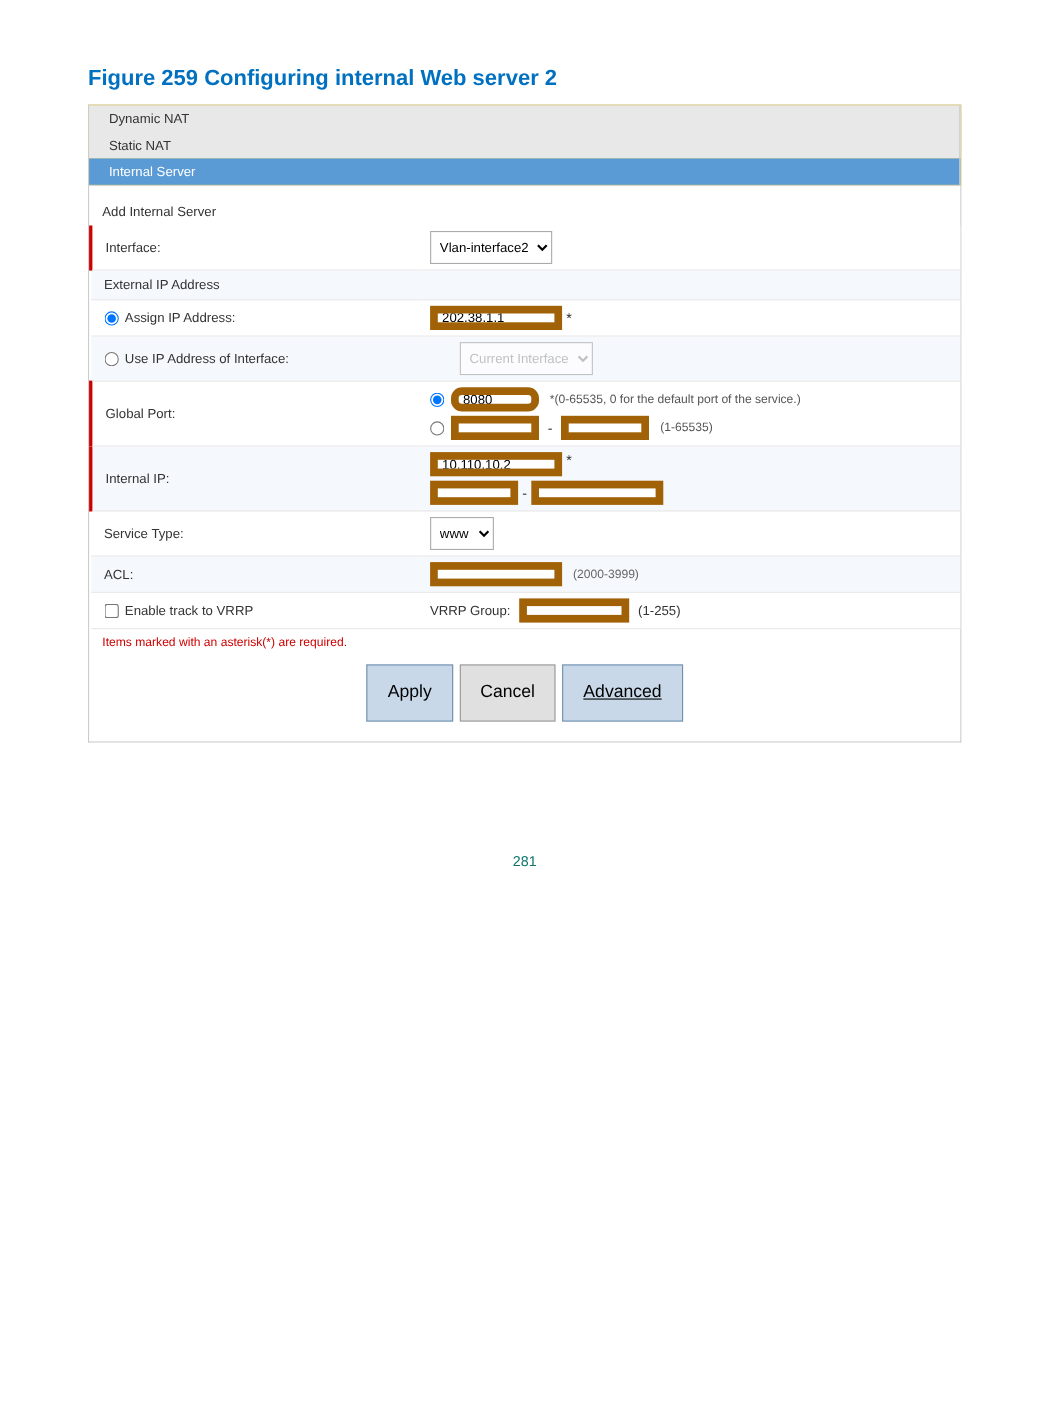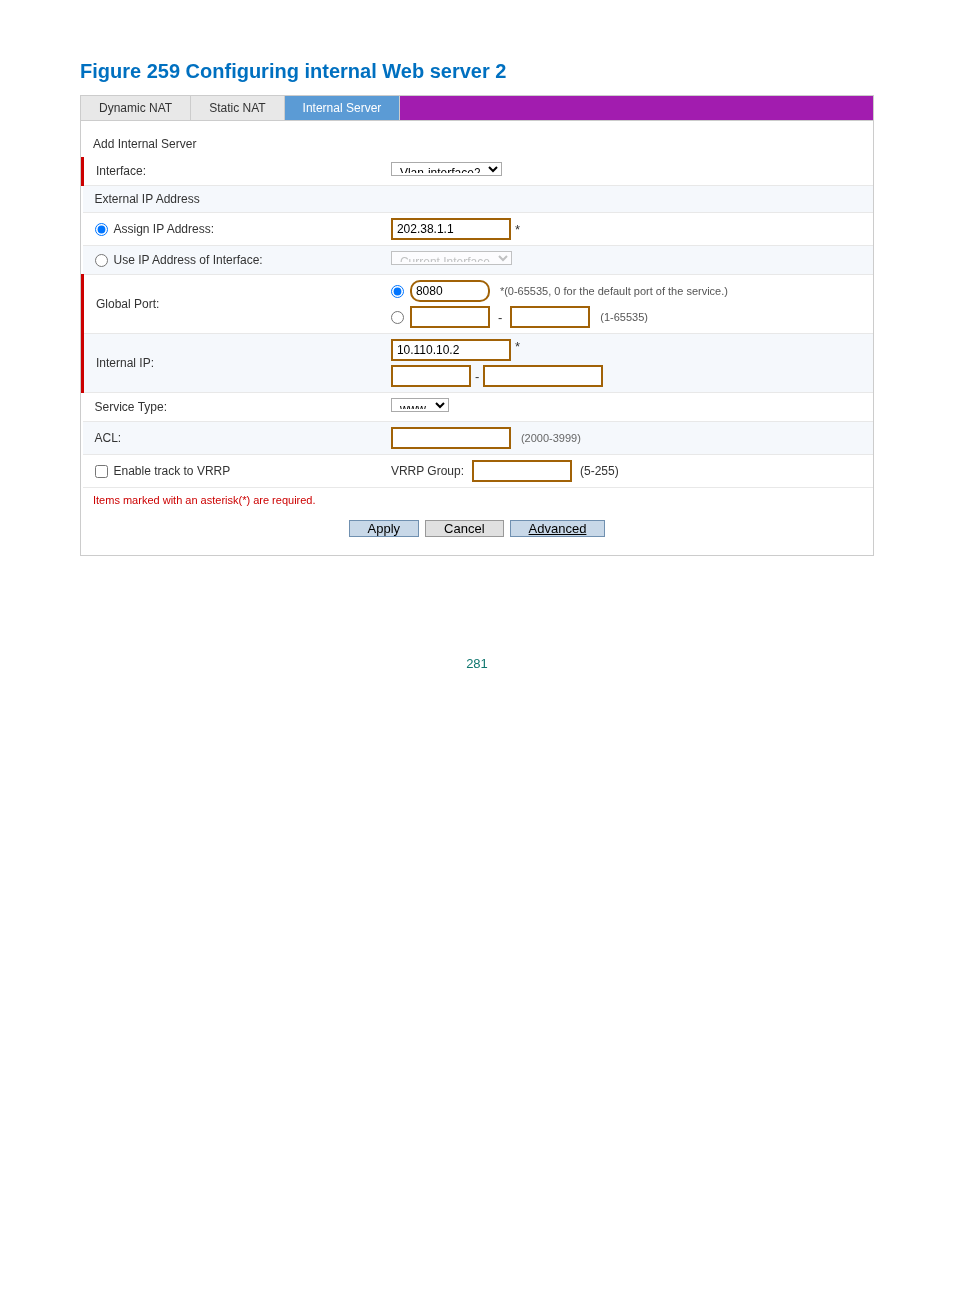--- a/index.html
+++ b/index.html
@@ -19,22 +19,23 @@
     .figure-title {
       color: #0070c0;
       font-size: 20px;
       font-weight: bold;
       margin-bottom: 12px;
     }
 
     .tab-bar {
       display: flex;
       border: 1px solid #ccc;
-      background: #a21caf;
+      background: #fde047;
       margin-bottom: 0;
+      flex-direction: column;
     }
 
     .tab {
       padding: 5px 18px;
       cursor: pointer;
       border-right: 1px solid #ccc;
       font-size: 12px;
       color: #333;
       background: #e8e8e8;
     }
@@ -86,31 +87,31 @@
     .label-cell.required {
       border-left: 3px solid #cc0000;
     }
 
     .value-cell {
       padding: 5px 8px;
       vertical-align: middle;
     }
 
     .value-cell input[type="text"] {
-      border: 2px solid #a16207;
+      border: 7px solid #a16207;
       padding: 2px 4px;
       font-size: 12px;
       height: 22px;
     }
 
     .value-cell select {
       border: 1px solid #aaa;
       padding: 2px 4px;
       font-size: 12px;
-      height: 14px;
+      height: 30px;
       background: #fff;
     }
 
     .hint-text {
       font-size: 11px;
       color: #666;
       margin-left: 4px;
     }
 
     .port-row {
@@ -139,22 +140,22 @@
     }
 
     .button-row {
       display: flex;
       gap: 6px;
       padding: 8px 12px;
       justify-content: center;
     }
 
     .btn {
-      padding: 0 18px;
-      font-size: 13px;
+      padding: 16px 18px;
+      font-size: 16px;
       cursor: pointer;
       border: 1px solid #999;
       background: #e0e0e0;
     }
 
     .btn.apply {
       background: #c8d8e8;
       border-color: #7090b0;
     }
 
@@ -232,21 +233,21 @@
       </tr>
 
       <tr>
         <td class="label-cell">
           <div class="assign-ip-row">
             <input type="radio" name="ip_type" style="">
             <span>Use IP Address of Interface:</span>
           </div>
         </td>
         <td class="value-cell">
-          <select disabled="" style="color:#aaa;">
+          <select disabled="" style="color:#aaa;margin-left:27px;">
             <option>Current Interface</option>
           </select>
         </td>
       </tr>
 
       <tr>
         <td class="label-cell required">Global Port:</td>
         <td class="value-cell">
           <div class="port-row" style="margin-bottom:4px;">
             <input type="radio" name="port_type" checked="" style="">
@@ -303,21 +304,21 @@
         <td class="label-cell">
           <div class="checkbox-row">
             <input type="checkbox" style="">
             <span>Enable track to VRRP</span>
           </div>
         </td>
         <td class="value-cell">
           <div class="vrrp-row">
             <span>VRRP Group:</span>
             <input type="text" style="width: 100px;" value="">
-            <span>(5-255)</span>
+            <span>(1-255)</span>
           </div>
         </td>
       </tr>
 
     </tbody>
       </table>
 
     <div class="footer-note">Items marked with an asterisk(*) are required.</div>
 
     <div class="button-row">

